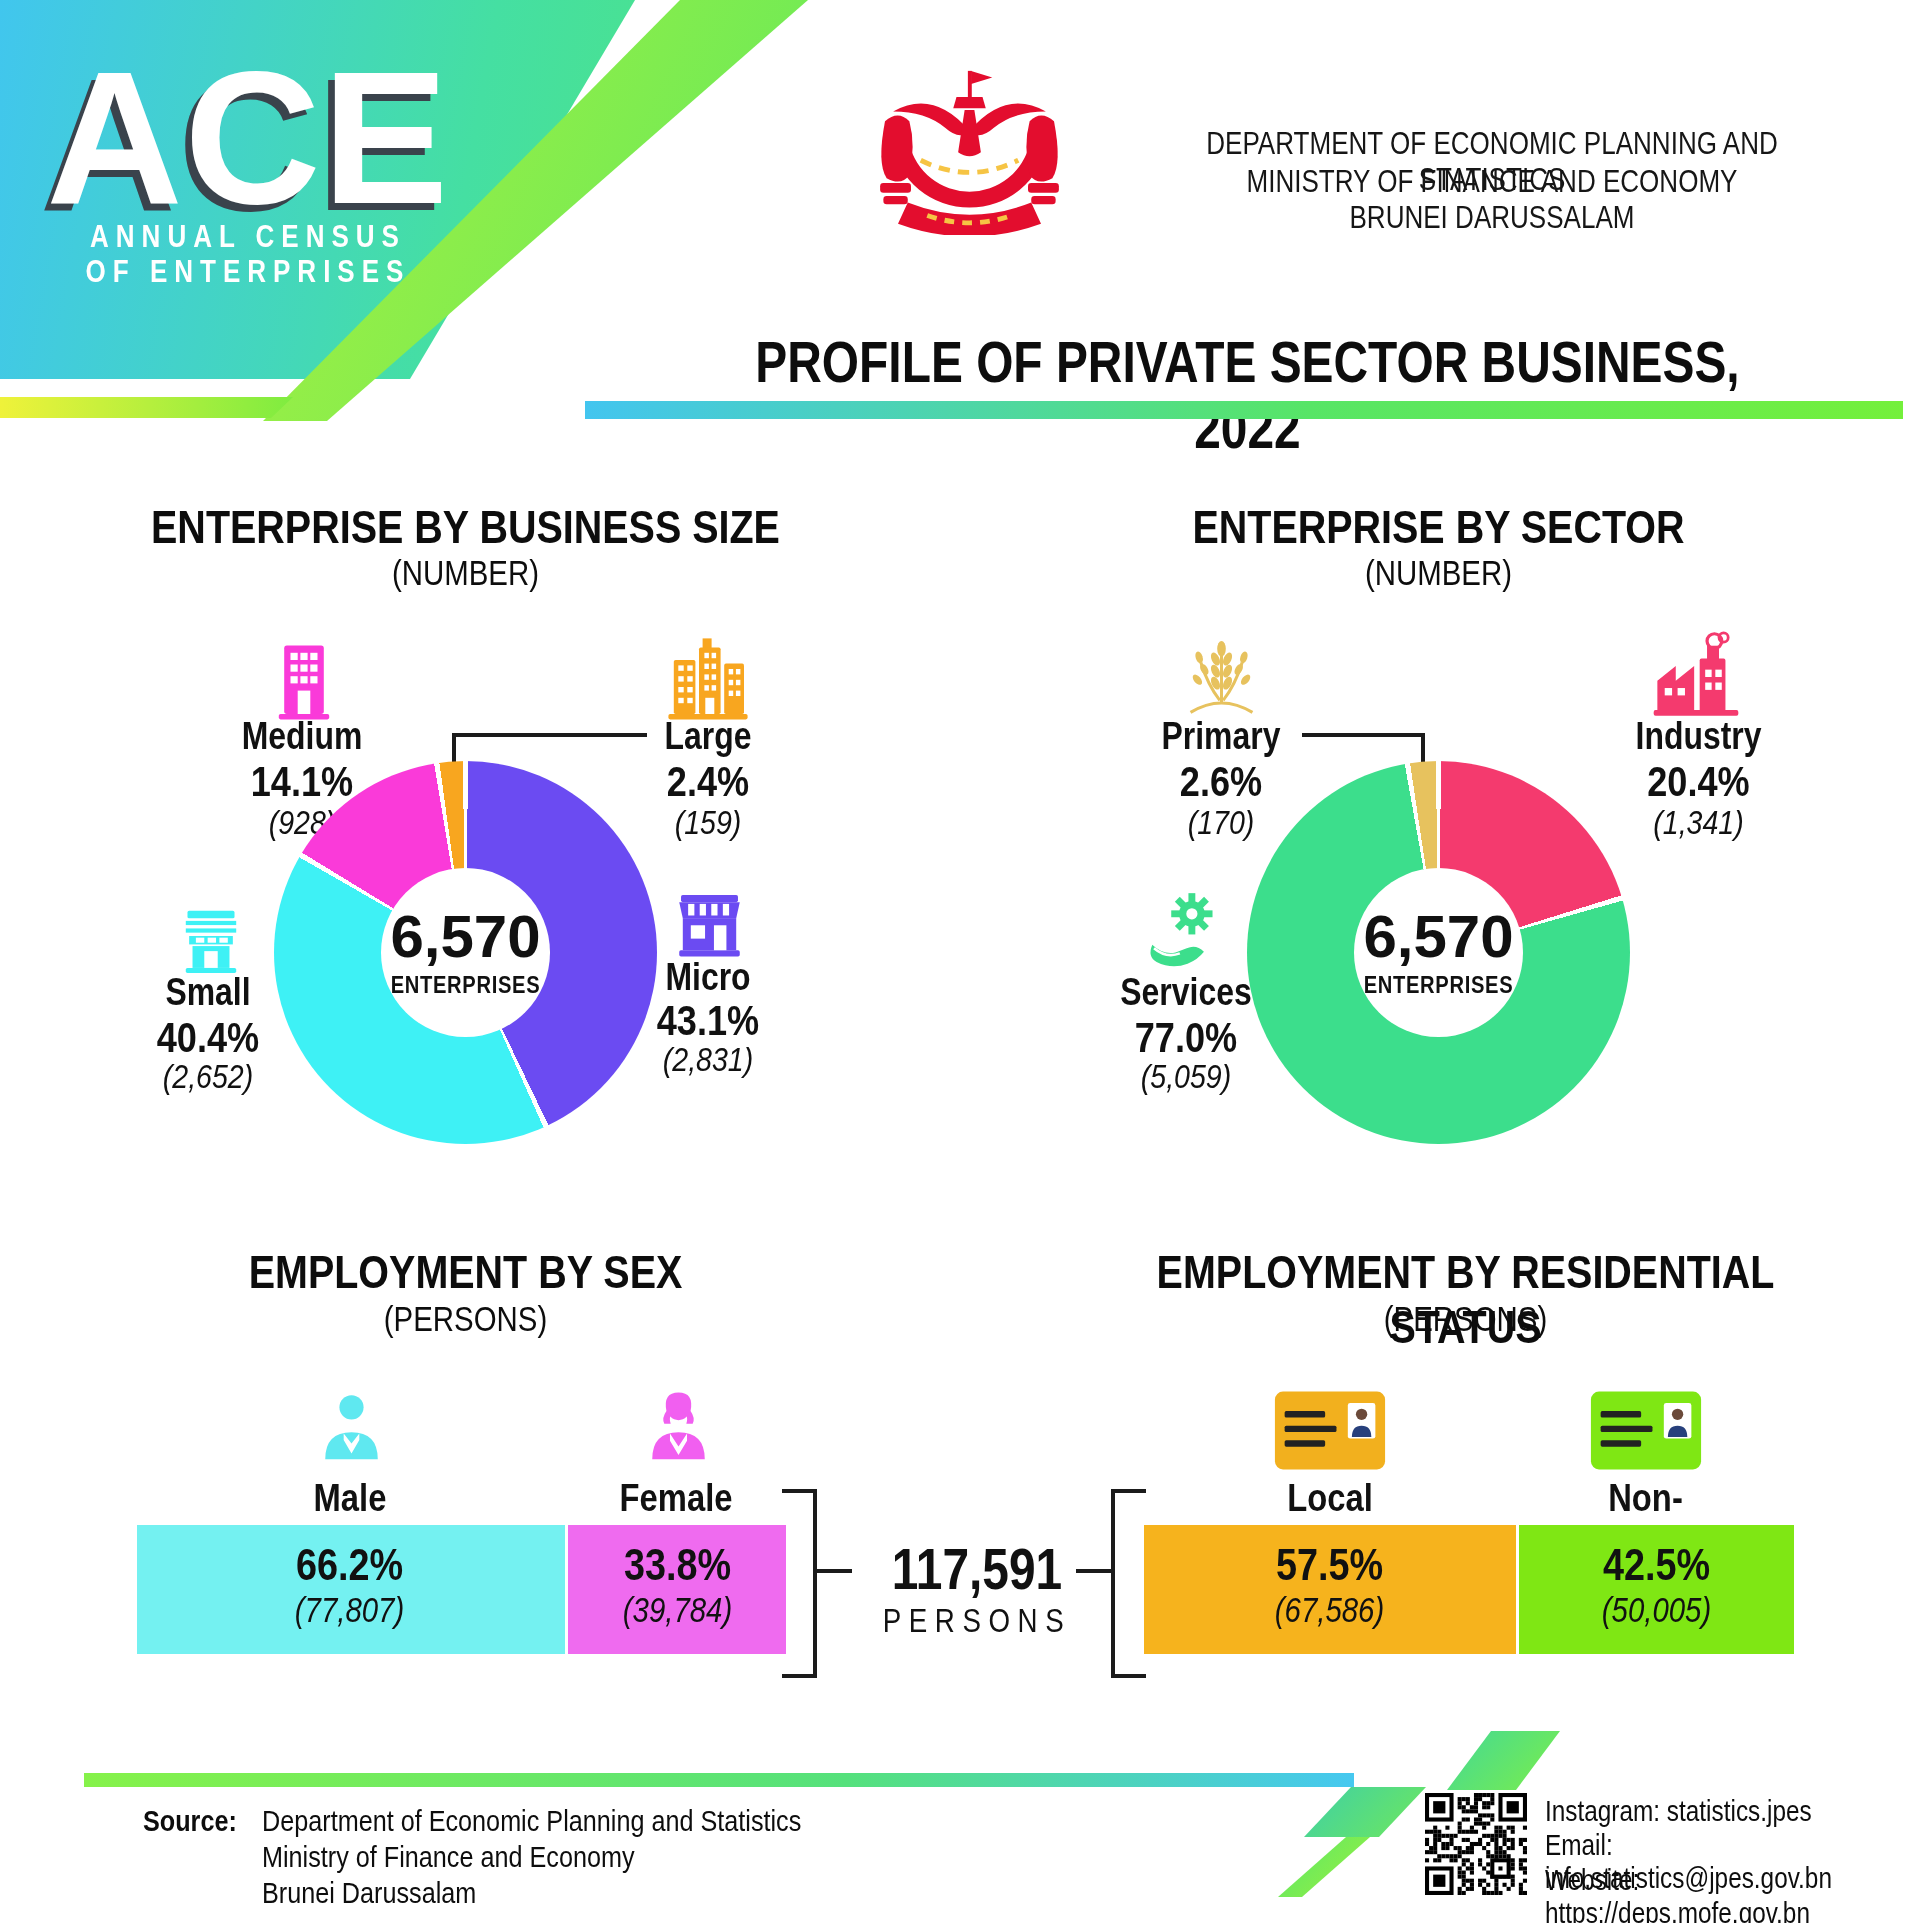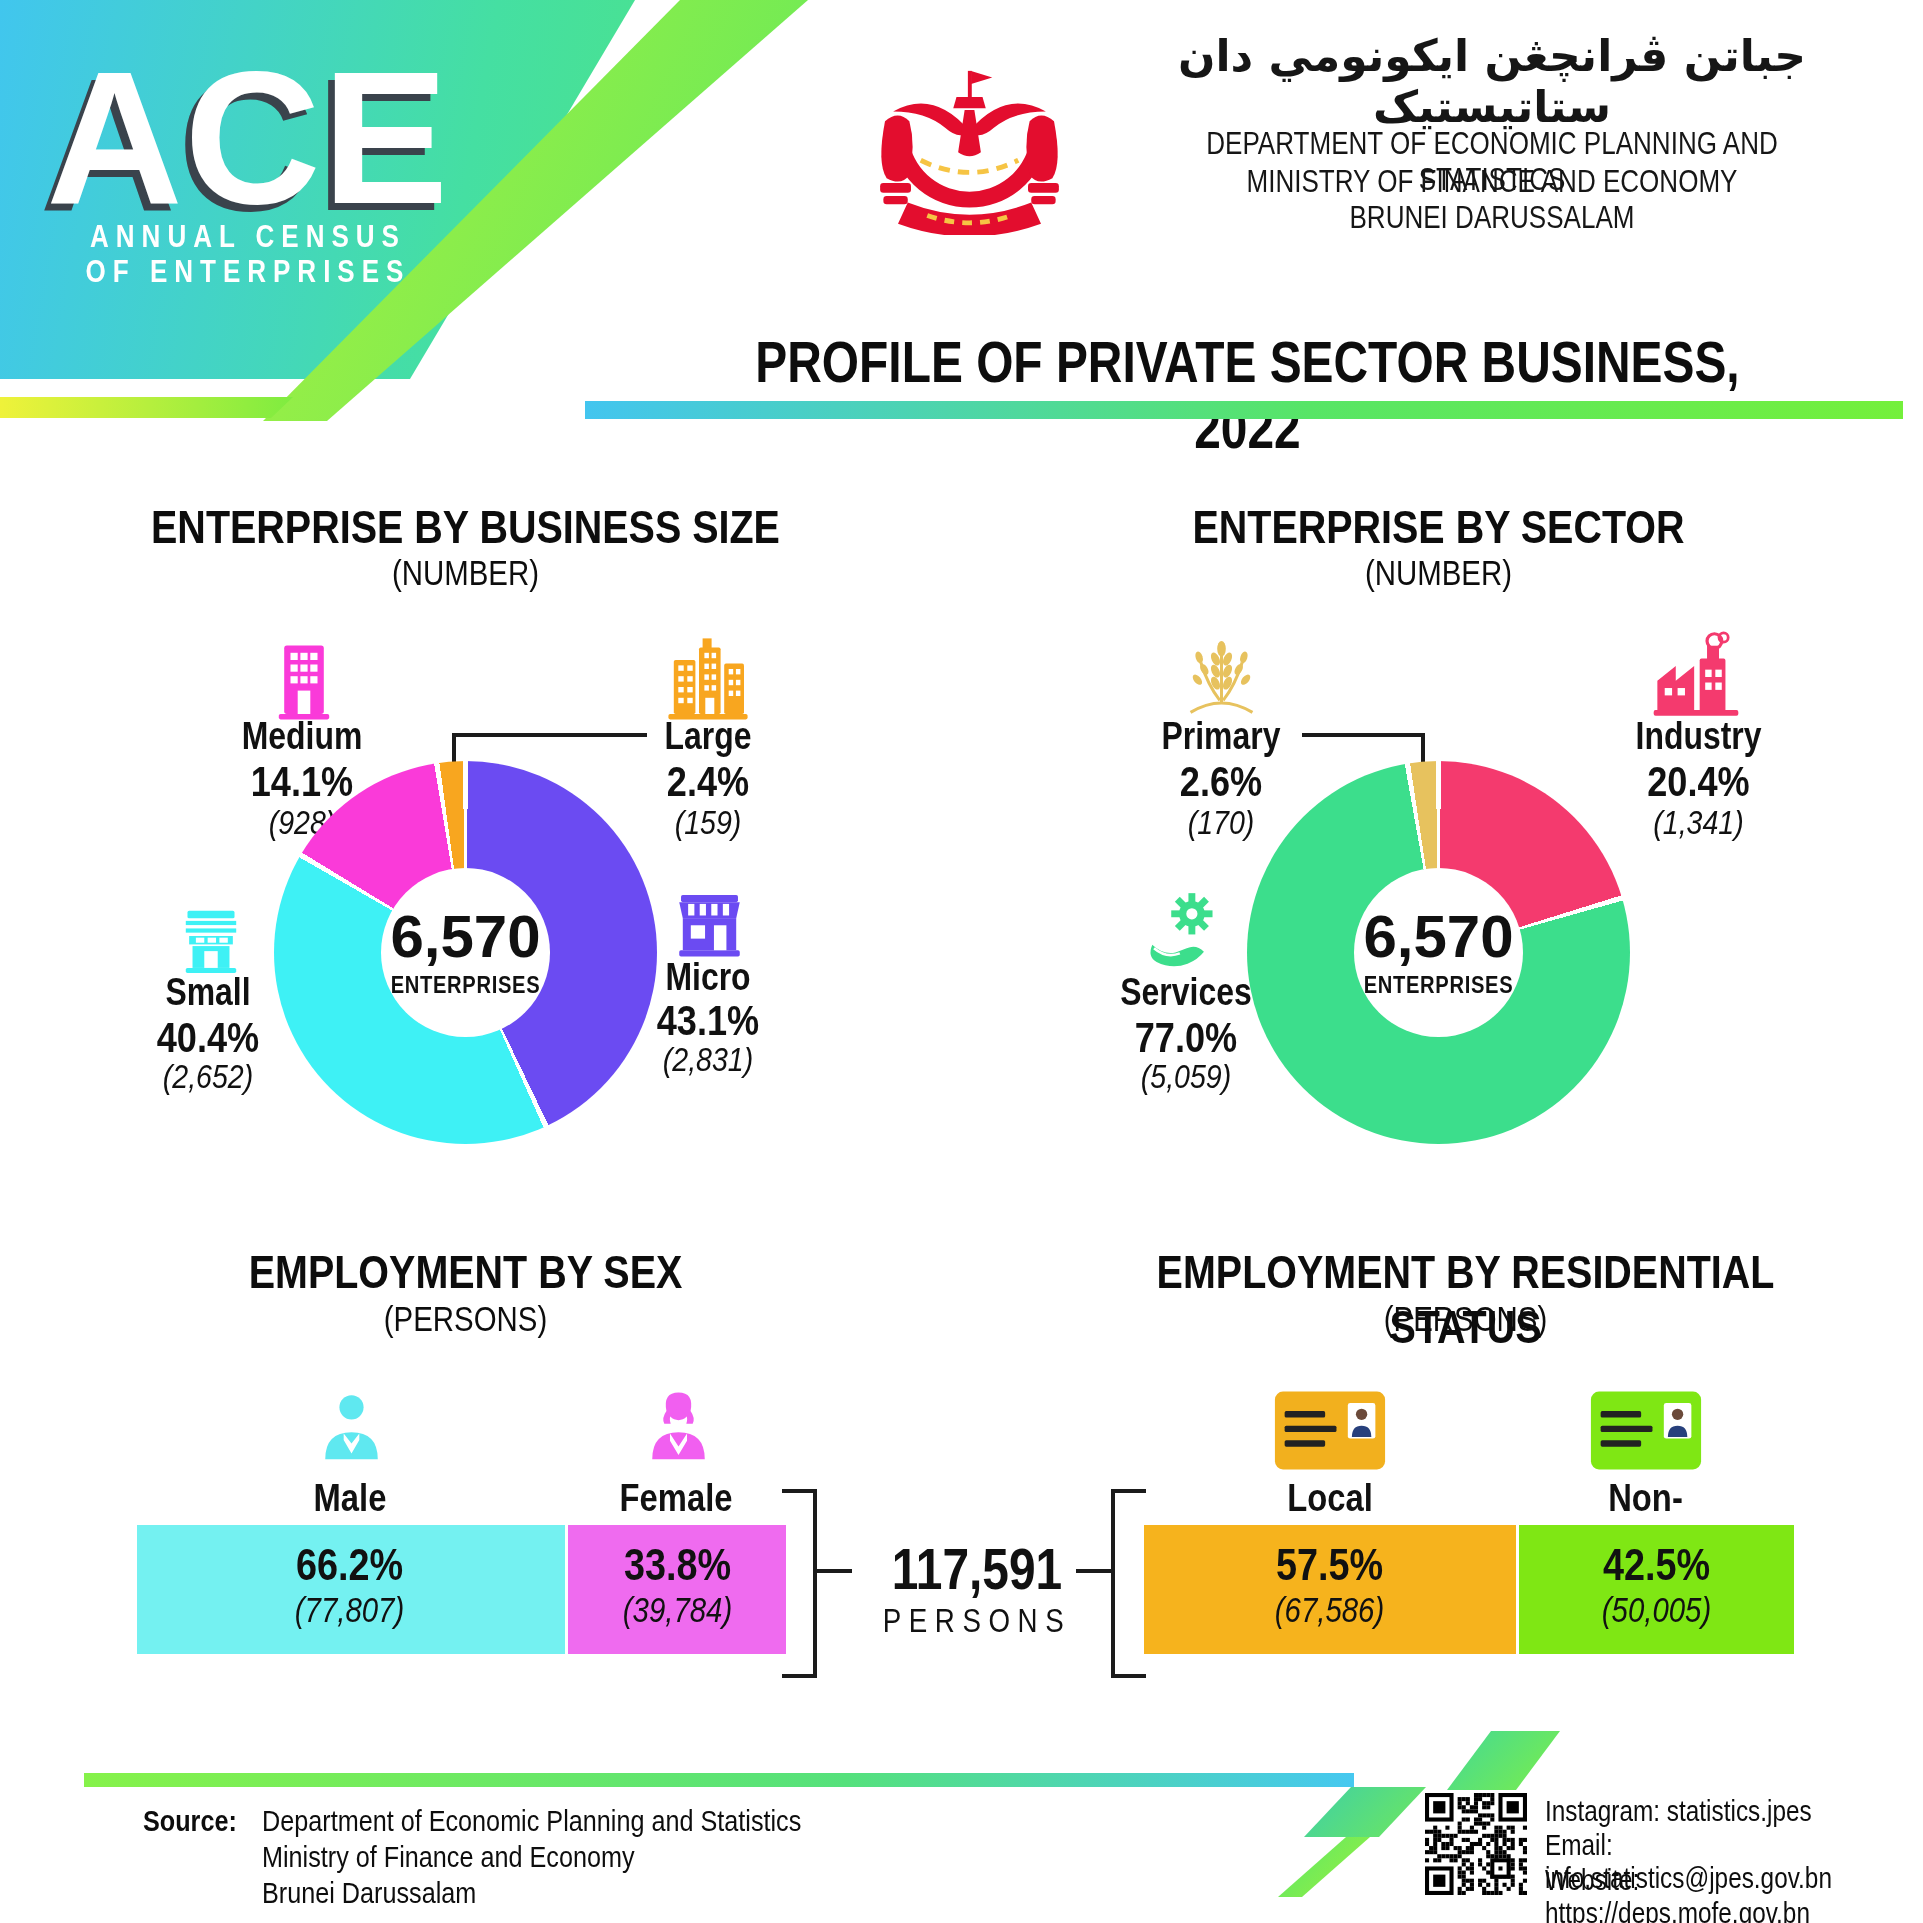--- a/index.html
+++ b/index.html
@@ -89,21 +89,20 @@
       <rect x="5" y="72" width="19" height="6" rx="2"></rect>
       <rect x="7" y="80" width="15" height="5" rx="2"></rect>
       <path d="M112 34 q5 26 -1 35 q-9 5 -14 -2 q-4 -18 0 -33 q7 -7 15 0 Z"></path>
       <rect x="96" y="72" width="19" height="6" rx="2"></rect>
       <rect x="98" y="80" width="15" height="5" rx="2"></rect>
       <path d="M22 84 q38 15 76 0 l6 13 q-44 16 -88 0 Z"></path>
     </g>
     <path d="M30 58 Q60 73 90 58" fill="none" stroke="#F6C444" stroke-width="3" stroke-dasharray="7 5"></path>
     <path d="M34 92 Q60 101 86 92" fill="none" stroke="#F6C444" stroke-width="3" stroke-dasharray="6 5"></path>
   </svg>
-  <div class="abs arabic ctr">جباتن ڤرانچڠن ايكونومي دان ستاتيستيک</div>
   <div class="abs hline ctr condc" style="top:126px">DEPARTMENT OF ECONOMIC PLANNING AND STATISTICS</div>
   <div class="abs hline ctr condc" style="top:164px">MINISTRY OF FINANCE AND ECONOMY</div>
   <div class="abs hline ctr condc" style="top:200px">BRUNEI DARUSSALAM</div>
 
   <div class="abs main-title ctr condc">PROFILE OF PRIVATE SECTOR BUSINESS, 2022</div>
   <div class="abs title-bar"></div>
 
   <div class="abs sec-title ctr condc" style="left:90px;top:499px">ENTERPRISE BY BUSINESS SIZE</div>
   <div class="abs sec-sub ctr condc" style="left:90px;top:553px">(NUMBER)</div>
 

